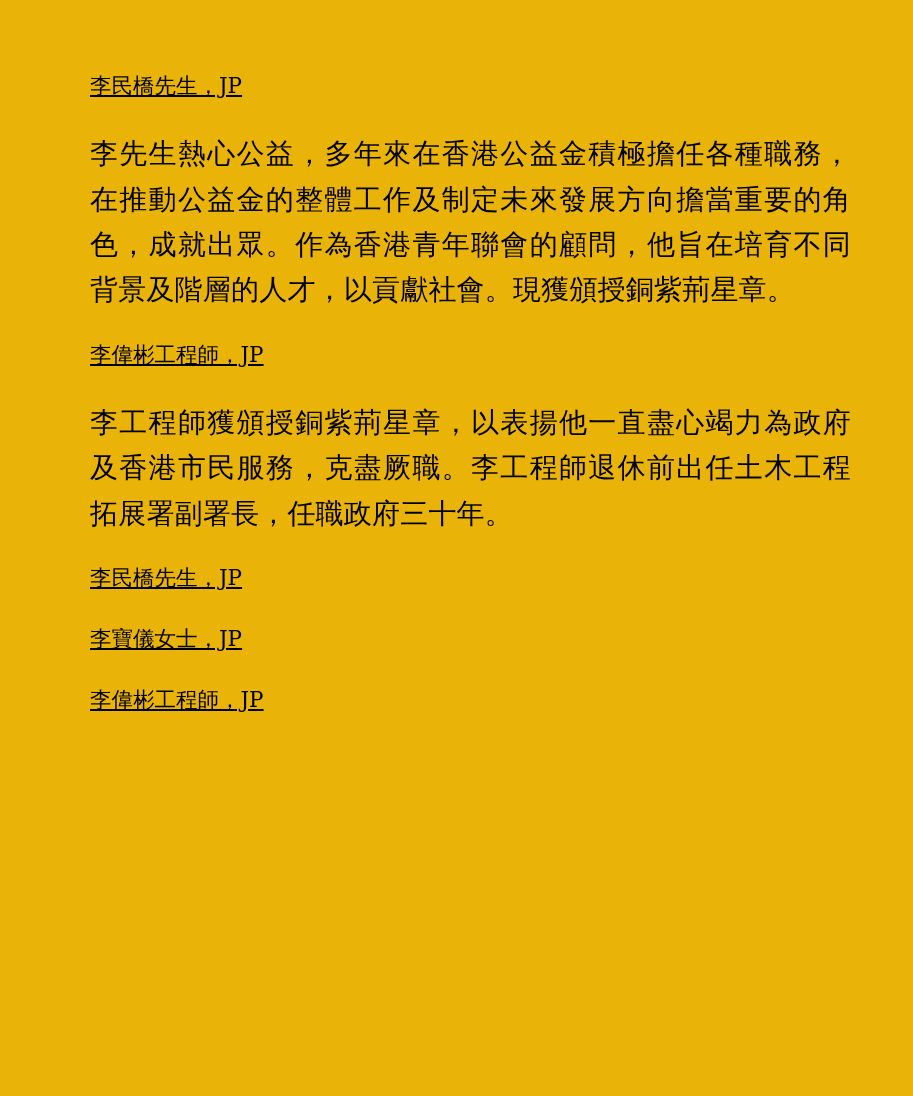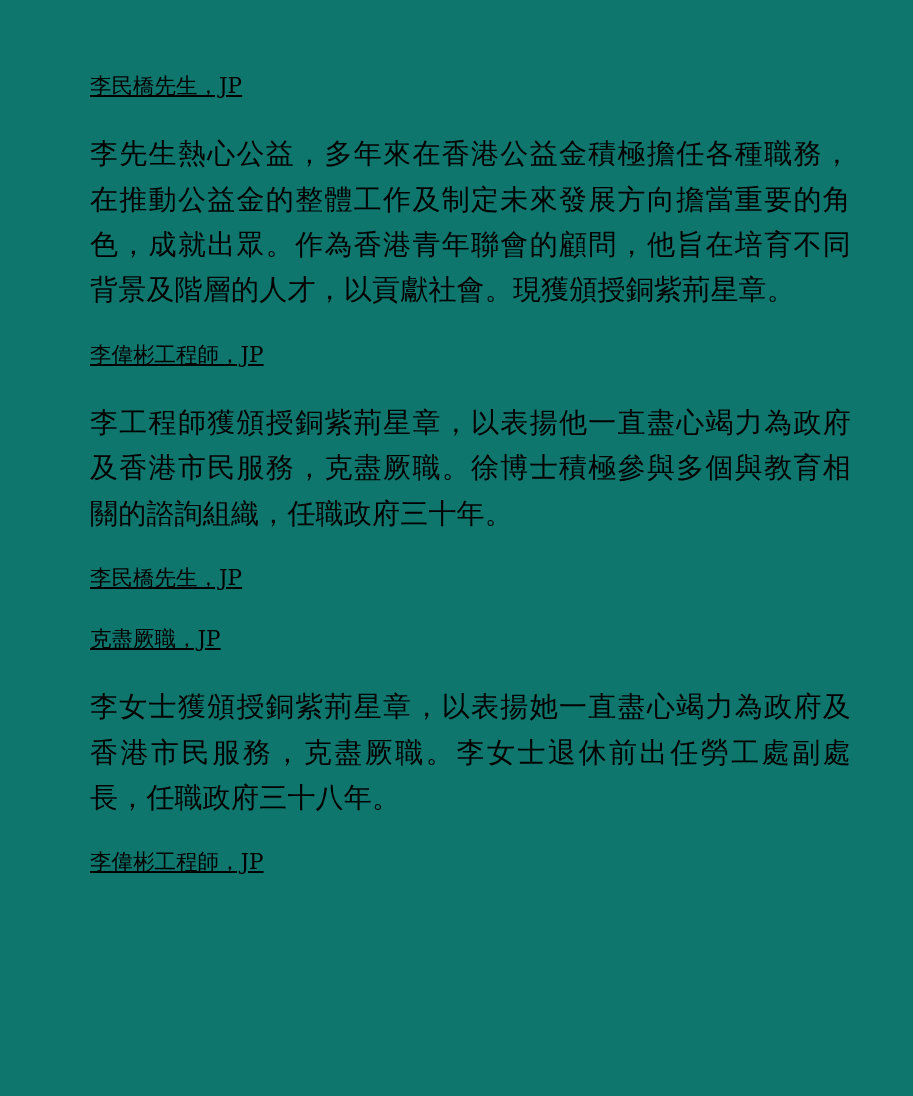--- a/index.html
+++ b/index.html
@@ -11,21 +11,21 @@
     width: 913px;
     min-height: 1096px;
     font-family: "DejaVu Serif", "Liberation Serif", serif;
     color: #000000;
   }
   .page {
     width: 913px;
     min-height: 1096px;
     box-sizing: border-box;
     padding: 70px 62px 20px 90px;
-    background: #0f766e;
+    background: #eab308;
   }
   .entry {
     margin: 0 0 0 0;
   }
   .entry-name {
     font-size: 21.5px;
     line-height: 1.45;
     font-weight: normal;
     text-decoration: underline;
     display: inline;
@@ -51,29 +51,28 @@
 
 <div class="page">
 
   <div class="entry">
     <p class="name-line"><span class="entry-name">李民橋先生，JP</span></p>
     <p class="entry-body">李先生熱心公益，多年來在香港公益金積極擔任各種職務，在推動公益金的整體工作及制定未來發展方向擔當重要的角色，成就出眾。作為香港青年聯會的顧問，他旨在培育不同背景及階層的人才，以貢獻社會。現獲頒授銅紫荊星章。</p>
   </div>
 
   <div class="entry">
     <p class="name-line"><span class="entry-name">李偉彬工程師，JP</span></p>
-    <p class="entry-body">李工程師獲頒授銅紫荊星章，以表揚他一直盡心竭力為政府及香港市民服務，克盡厥職。徐博士積極參與多個與教育相關的諮詢組織，任職政府三十年。</p>
+    <p class="entry-body">李工程師獲頒授銅紫荊星章，以表揚他一直盡心竭力為政府及香港市民服務，克盡厥職。李工程師退休前出任土木工程拓展署副署長，任職政府三十年。</p>
   </div>
 
   <div class="entry">
     <p class="name-line"><span class="entry-name">李民橋先生，JP</span></p>
   </div>
 
   <div class="entry">
-    <p class="name-line"><span class="entry-name">克盡厥職，JP</span></p>
-    <p class="entry-body">李女士獲頒授銅紫荊星章，以表揚她一直盡心竭力為政府及香港市民服務，克盡厥職。李女士退休前出任勞工處副處長，任職政府三十八年。</p>
+    <p class="name-line"><span class="entry-name">李寶儀女士，JP</span></p>
   </div>
 
   <div class="entry">
     <p class="name-line"><span class="entry-name">李偉彬工程師，JP</span></p>
   </div>
 
 </div>
 
 </body></html>

